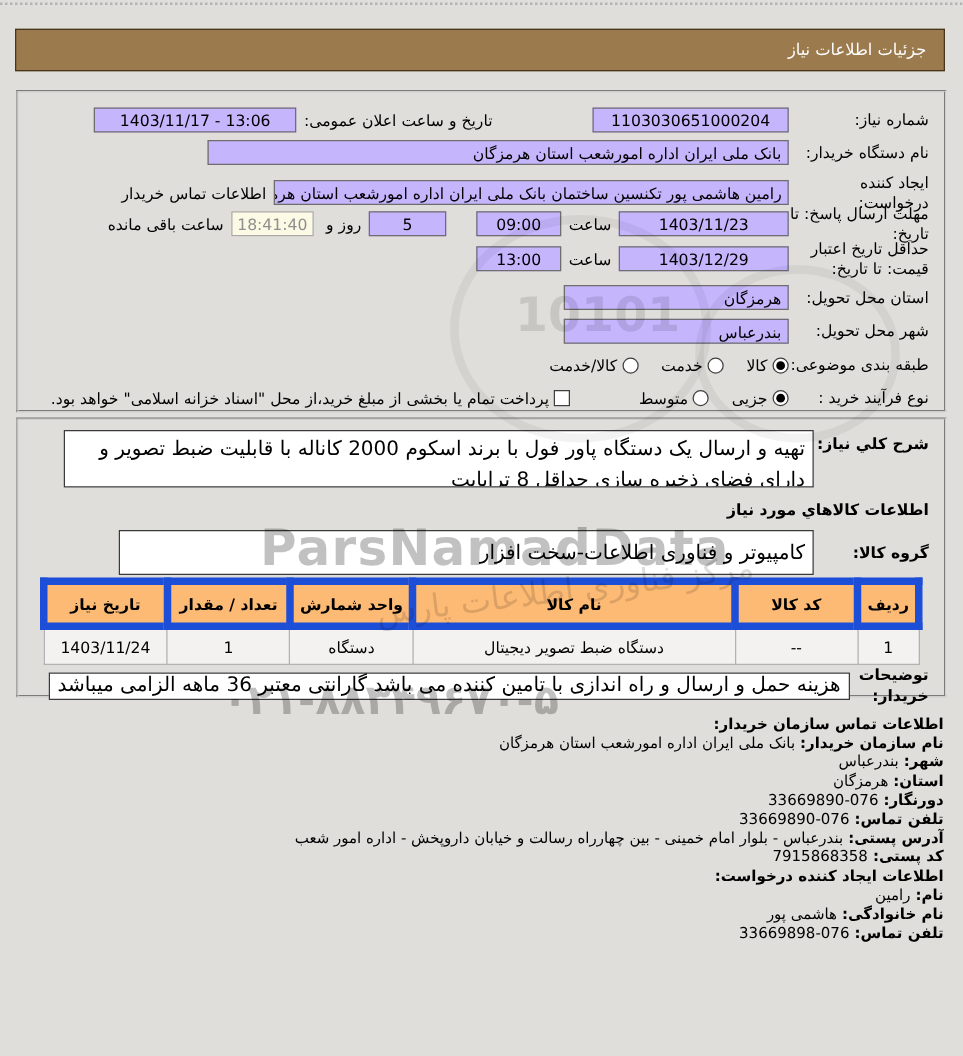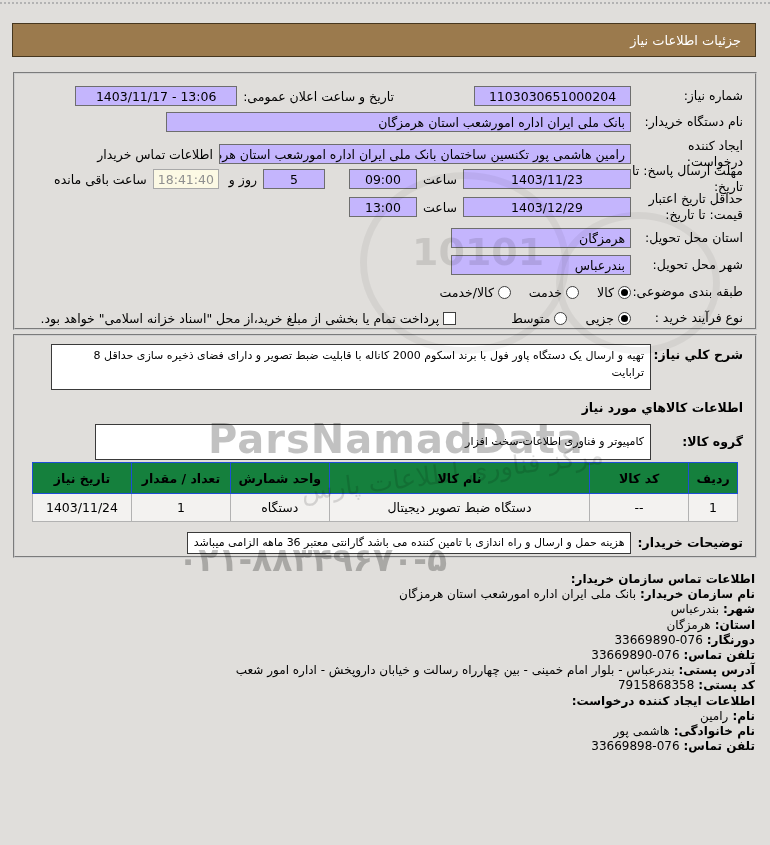--- a/index.html
+++ b/index.html
@@ -10,38 +10,38 @@
   .panel{position:absolute;left:13px;width:744px;border:2px groove #cfcfcf;box-sizing:border-box;background:transparent;}
   .p1{top:72px;height:258px;}
   .p2{top:334px;height:224px;}
   .r{position:absolute;right:12px;left:12px;display:flex;align-items:center;}
   .lbl{width:112px;flex-shrink:0;font-size:12.5px;line-height:1.3;}
   .t{font-size:12.5px;white-space:nowrap;text-align:center;}
   .inp{background:#c4b5fd;border:1px solid #6e6e6e;height:20px;box-sizing:border-box;display:flex;align-items:center;
        padding:0 5px;font-size:12.5px;overflow:hidden;white-space:nowrap;}
   .c{justify-content:center;}
   .ro{background:#fcf9e4;color:#8f8f8f;border-color:#a9a9a9;}
-  .w157{width:157px}.w162{width:162px}.w465{width:465px}.w412{width:412px}.w150{width:168px}.w68{width:68px}
+  .w157{width:157px}.w162{width:162px}.w465{width:465px}.w412{width:412px}.w150{width:136px}.w68{width:68px}
   .w62{width:62px}.w66{width:66px}.w180{width:180px}.w600{width:600px}.w556{width:556px}
   .mr6{margin-right:6px}.mr10{margin-right:10px}.mr18{margin-right:18px}.mr24{margin-right:24px}
   .mr55{margin-right:55px}.mr80{margin-right:80px}
   .link{color:#000000;font-size:12.5px;cursor:pointer;white-space:nowrap;}
   .opt{display:flex;align-items:center;gap:4px;}
   .rad{width:13px;height:13px;border:1px solid #3f3f3f;border-radius:50%;background:#fff;box-sizing:border-box;
        position:relative;flex-shrink:0;}
   .rad.sel::after{content:"";position:absolute;left:2px;top:2px;right:2px;bottom:2px;border-radius:50%;background:#000;}
   .chk{width:13px;height:13px;border:1px solid #3f3f3f;background:#fff;box-sizing:border-box;flex-shrink:0;}
   .blbl{font-weight:bold;font-size:12.5px;line-height:1.35;}
   .wlbl{width:92px;flex-shrink:0;}
-  .box2{background:#fff;border:1px solid #3a3a3a;box-sizing:border-box;font-size:11px;padding:2px 6px;line-height:1.55;}
+  .box2{background:#fff;border:1px solid #3a3a3a;box-sizing:border-box;font-size:16px;padding:2px 6px;line-height:1.55;margin-left:12px;}
   .descbox{height:46px;overflow:hidden;}
   .notesbox{height:22px;display:flex;align-items:center;white-space:nowrap;}
   .bheading{position:absolute;right:12px;font-weight:bold;font-size:12.5px;}
   .gtable{position:absolute;top:126px;right:17px;width:706px;border-collapse:collapse;direction:rtl;}
-  .gtable th{background:#15803d;border:1px solid #1d4ed8;font-size:12.5px;font-weight:bold;height:30px;padding:0 4px;}
+  .gtable th{background:#fdba74;border:6px solid #1d4ed8;font-size:12.5px;font-weight:bold;height:30px;padding:0 4px;}
   .gtable td{background:#f3f2f0;border:1px solid #b2b2b2;font-size:12.5px;text-align:center;height:27px;padding:0 4px;}
   .contact{position:absolute;top:572px;right:15px;left:15px;font-size:12px;line-height:15.2px;}
   .cline{display:flex;gap:4px;}
   .cline b{font-weight:bold;white-space:nowrap;}
   .chead{font-weight:bold;}
   .wm{position:absolute;pointer-events:none;z-index:50;color:#000;white-space:nowrap;}
   .wm-digits{left:412px;top:230px;font-size:38px;font-weight:bold;opacity:0.10;direction:ltr;}
   .wm-brand{left:208px;top:416px;font-size:40px;font-weight:bold;opacity:0.24;direction:ltr;letter-spacing:1px;}
   .wm-org{left:300px;top:458px;font-size:26px;opacity:0.13;transform:rotate(-7deg);}
   .wm-phone{left:178px;top:540px;font-size:33px;font-weight:bold;opacity:0.24;direction:ltr;letter-spacing:2px;}

